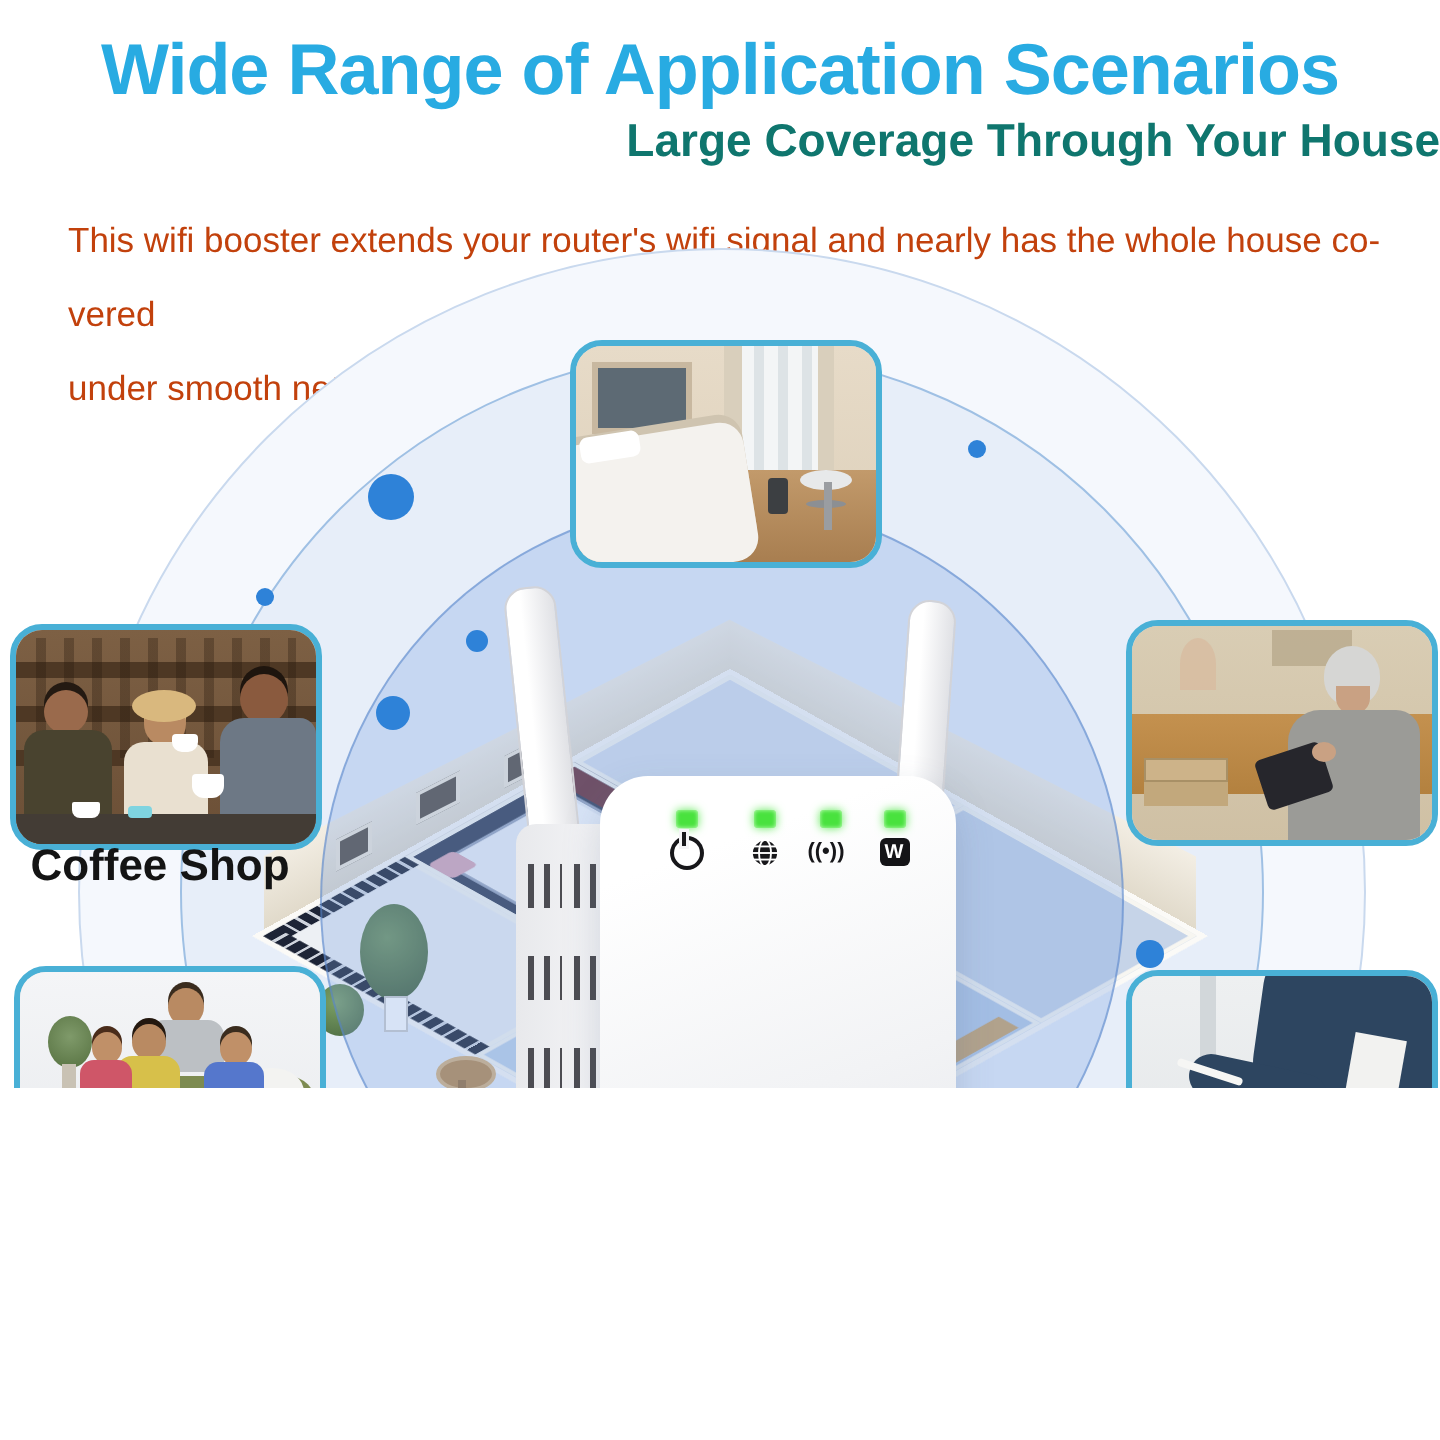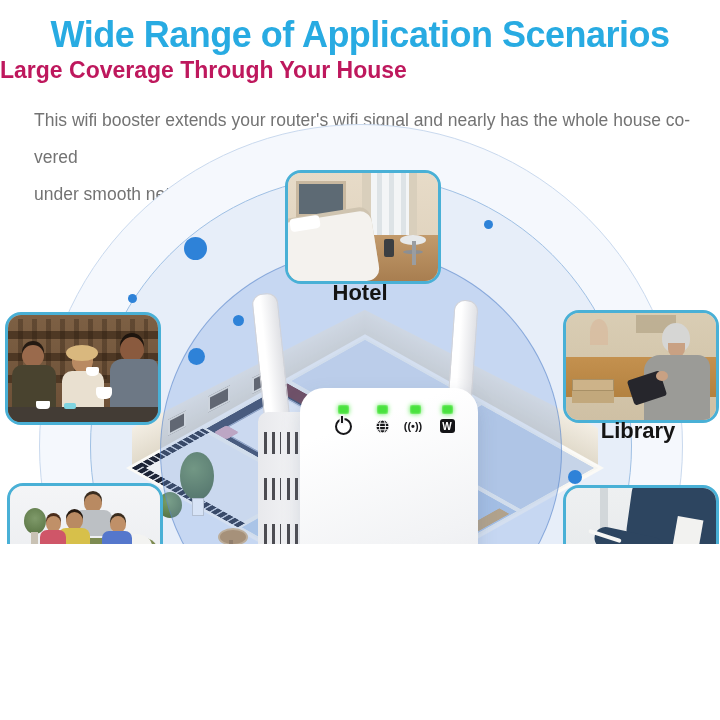--- a/index.html
+++ b/index.html
@@ -1,23 +1,23 @@
 <!DOCTYPE html>
 <html><head>
 <meta charset="utf-8">
 <style>
   html,body{margin:0;padding:0;background:#fff;}
   #stage{position:relative;width:720px;height:544px;background:#ffffff;overflow:hidden;
          font-family:"Liberation Sans","DejaVu Sans",sans-serif;}
   
   .title{position:absolute;left:0;top:14px;width:720px;text-align:center;
          font-size:36px;font-weight:bold;letter-spacing:-.5px;color:#28abe2;}
-  .subtitle{position:absolute;left:0;top:57px;width:720px;text-align:left;
-         font-size:23px;font-weight:bold;color:#be185d;}
-  .intro{position:absolute;left:34px;top:102px;width:660px;font-size:17.5px;color:#737373;line-height:37px;}
+  .subtitle{position:absolute;left:0;top:57px;width:720px;text-align:right;
+         font-size:23px;font-weight:bold;color:#0f766e;}
+  .intro{position:absolute;left:34px;top:102px;width:660px;font-size:17.5px;color:#c2410c;line-height:37px;}
   
   .circle{position:absolute;border-radius:50%;}
   .c-outer{left:39px;top:124px;width:642px;height:642px;background:#f5f8fd;border:1px solid #c9d9ee;}
   .c-mid{left:90px;top:175px;width:540px;height:540px;background:#e7eef9;border:1px solid #9fc0e4;}
   .c-inner{left:160px;top:250px;width:400px;height:400px;background:rgba(124,163,224,0.30);
            border:1px solid rgba(84,130,200,0.55);z-index:5;}
   
   .house{position:absolute;left:0;top:0;z-index:3;}
   .wall{position:absolute;height:40px;width:233px;background:linear-gradient(#f3eee4,#dfd8c8);z-index:3;}
   .wall-l{left:132px;top:428px;transform:skewY(-26.9deg);transform-origin:0 0;}
@@ -190,21 +190,20 @@
   <div class="pp" style="left:82px;top:0;width:40px;height:74px;background:repeating-linear-gradient(90deg,#f3f5f6 0 7px,#dde3e6 7px 12px);"></div>
   <div class="pp" style="left:74px;top:0;width:9px;height:74px;background:#d9cfbc;"></div>
   <div class="pp" style="left:121px;top:0;width:8px;height:74px;background:#d9cfbc;"></div>
   <div class="pp" style="left:70px;top:62px;right:0;bottom:0;background:linear-gradient(#c29a6b,#a87e50);"></div>
   <div class="pp" style="left:-12px;top:44px;width:100px;height:70px;background:#f4f2ee;border-radius:12px;transform:rotate(-9deg);box-shadow:0 -4px 0 #cfc4b0;"></div>
   <div class="pp" style="left:2px;top:44px;width:30px;height:13px;background:#ffffff;border-radius:4px;transform:rotate(-9deg);"></div>
   <div class="pp" style="left:112px;top:62px;width:26px;height:10px;background:#e7e9ea;border-radius:50%;box-shadow:0 12px 0 -3px #8c8f93;"></div>
   <div class="pp" style="left:124px;top:68px;width:4px;height:24px;background:#9a9da1;"></div>
   <div class="pp" style="left:96px;top:66px;width:10px;height:18px;background:#3c3f42;border-radius:2px;"></div>
 </div>
-<div class="plabel" style="left:285px;top:280px;width:150px;">Hotel</div>
 
 <div class="photo" style="left:5px;top:312px;width:150px;height:107px;">
   <div class="pp" style="inset:0;background:linear-gradient(#7d6044,#6b4f36);"></div>
   <div class="pp" style="left:0;top:16px;width:150px;height:8px;background:#4e3824;box-shadow:0 22px 0 #4e3824,0 44px 0 #4e3824;"></div>
   <div class="pp" style="left:10px;top:4px;width:130px;height:60px;background:repeating-linear-gradient(90deg,rgba(40,26,14,.55) 0 5px,rgba(0,0,0,0) 5px 14px);opacity:.6;"></div>
 
   <div class="pp" style="left:14px;top:30px;width:22px;height:22px;background:#9a6a4c;border-radius:50%;box-shadow:0 -4px 0 #241a12;"></div>
   <div class="pp" style="left:4px;top:50px;width:44px;height:57px;background:#49432f;border-radius:10px 10px 0 0;"></div>
 
   <div class="pp" style="left:64px;top:36px;width:21px;height:22px;background:#b98a62;border-radius:50%;box-shadow:0 -3px 0 #d9b87e;"></div>
@@ -213,36 +212,36 @@
   <div class="pp" style="left:78px;top:52px;width:13px;height:9px;background:#fff;border-radius:2px 2px 5px 5px;"></div>
 
   <div class="pp" style="left:112px;top:22px;width:24px;height:25px;background:#8a5a3e;border-radius:50%;box-shadow:0 -4px 0 #1e150e;"></div>
   <div class="pp" style="left:102px;top:44px;width:48px;height:63px;background:#6d7885;border-radius:12px 8px 0 0;"></div>
   <div class="pp" style="left:88px;top:72px;width:16px;height:12px;background:#fff;border-radius:2px 2px 6px 6px;"></div>
 
   <div class="pp" style="left:0;top:92px;width:150px;height:15px;background:#433c35;"></div>
   <div class="pp" style="left:28px;top:86px;width:14px;height:8px;background:#fff;border-radius:1px 1px 4px 4px;"></div>
   <div class="pp" style="left:56px;top:88px;width:12px;height:6px;background:#7fd4e0;border-radius:2px;"></div>
 </div>
+<div class="plabel" style="left:0px;top:420px;width:160px;">Coffee Shop</div>
 
 <div class="photo" style="left:563px;top:310px;width:150px;height:107px;">
   <div class="pp" style="inset:0;background:linear-gradient(#d9cdb4,#cfc0a4);"></div>
   <div class="pp" style="left:24px;top:6px;width:18px;height:26px;background:#d8bba0;border-radius:50% 50% 0 0;opacity:.8;"></div>
   <div class="pp" style="left:70px;top:2px;width:40px;height:18px;background:#b8a98c;opacity:.8;"></div>
   <div class="pp" style="left:0;top:44px;width:150px;height:40px;background:linear-gradient(#c49councplace,#b3813f);background:linear-gradient(#c4914f,#b3813f);"></div>
 
   <div class="pp" style="left:6px;top:66px;width:40px;height:10px;background:#cdb389;border:1px solid #a8straight;border:1px solid #a89066;box-shadow:0 12px 0 #c2a87c;"></div>
 
   <div class="pp" style="left:96px;top:10px;width:28px;height:30px;background:#d6d6d4;border-radius:50% 50% 45% 45%;"></div>
   <div class="pp" style="left:102px;top:30px;width:17px;height:14px;background:#c9a183;border-radius:0 0 8px 8px;"></div>
   <div class="pp" style="left:78px;top:42px;width:66px;height:65px;background:#9b9b97;border-radius:16px 12px 0 0;"></div>
   <div class="pp" style="left:64px;top:62px;width:34px;height:26px;background:#26262c;transform:rotate(-18deg);border-radius:3px;"></div>
   <div class="pp" style="left:90px;top:58px;width:12px;height:10px;background:#c9a183;border-radius:50%;"></div>
 </div>
-<div class="plabel" style="left:563px;top:418px;width:150px;">Library</div>
 
 <div class="photo" style="left:7px;top:483px;width:150px;height:105px;">
   <div class="pp" style="inset:0;background:linear-gradient(#f4f5f7,#e9ebee);"></div>
 
   <div class="pp" style="left:14px;top:22px;width:22px;height:26px;background:radial-gradient(circle at 50% 40%,#7f9a6a,#55703f);border-radius:50%;"></div>
   <div class="pp" style="left:21px;top:46px;width:7px;height:12px;background:#c9c2b4;"></div>
   <div class="pp" style="left:8px;top:58px;width:34px;height:6px;background:#c9a878;box-shadow:0 16px 0 -2px #b8986a;"></div>
   <div class="pp" style="left:11px;top:62px;width:4px;height:32px;background:#b09066;"></div>
   <div class="pp" style="left:36px;top:62px;width:4px;height:32px;background:#b09066;"></div>
 

